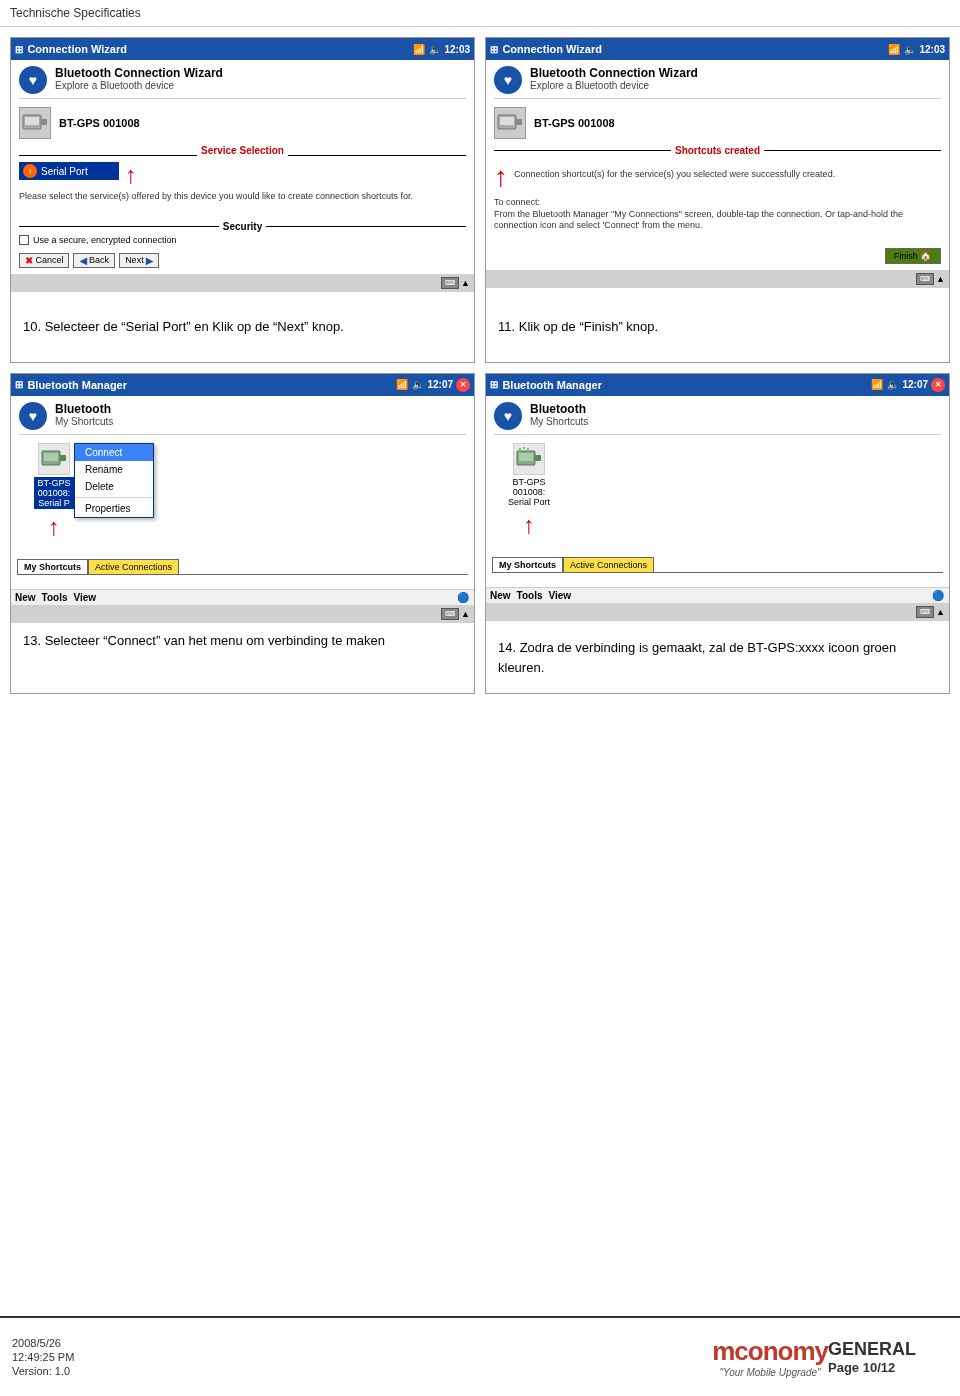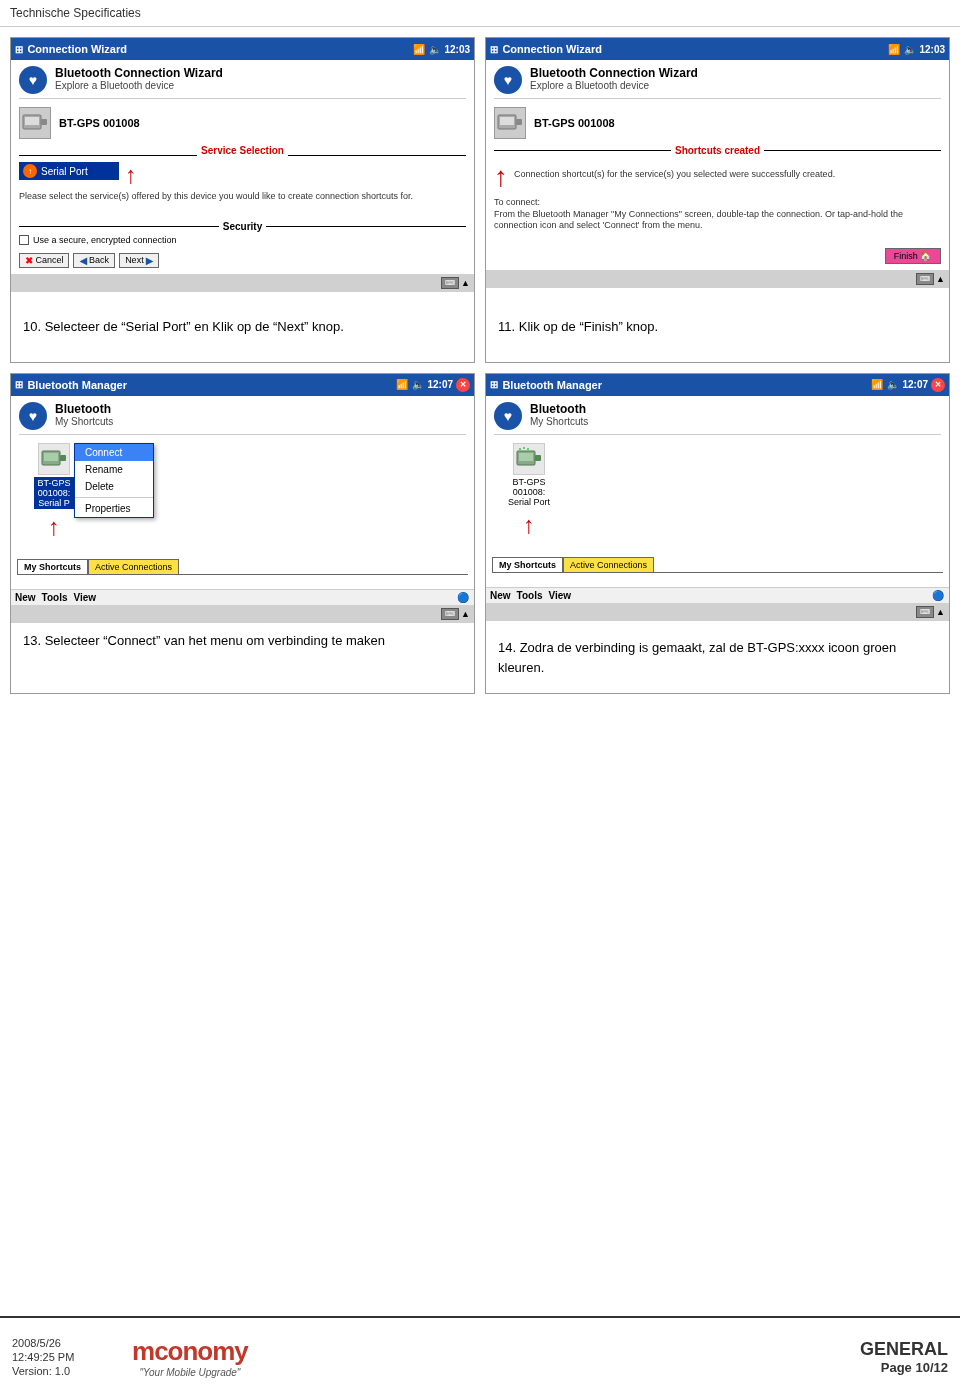--- a/index.html
+++ b/index.html
@@ -287,21 +287,21 @@
     }
     .shortcuts-created-label::before { margin-right: 4px; }
     .shortcuts-created-label::after { margin-left: 4px; }
 
     .finish-btn {
       display: flex;
       align-items: center;
       gap: 3px;
       padding: 2px 8px;
       border: 1px solid #666;
-      background: #ec4899;
+      background: #4d7c0f;
       font-size: 9px;
       cursor: pointer;
       margin-top: 8px;
       float: right;
     }
 
     
     .bm-close-btn {
       width: 14px;
       height: 14px;
@@ -440,30 +440,30 @@
       gap: 2px;
       font-size: 11px;
       color: #333;
       min-width: 120px;
     }
 
     .footer-center {
       flex: 1;
       display: flex;
       flex-direction: column;
-      align-items: flex-start;
+      align-items: flex-end;
       justify-content: center;
     }
 
     .footer-right {
       font-size: 18px;
       font-weight: bold;
       color: #333;
       min-width: 120px;
-      text-align: right;
+      text-align: left;
     }
 
     .logo-mconomy {
       display: flex;
       flex-direction: column;
       align-items: center;
     }
 
     .logo-text {
       font-size: 26px;

